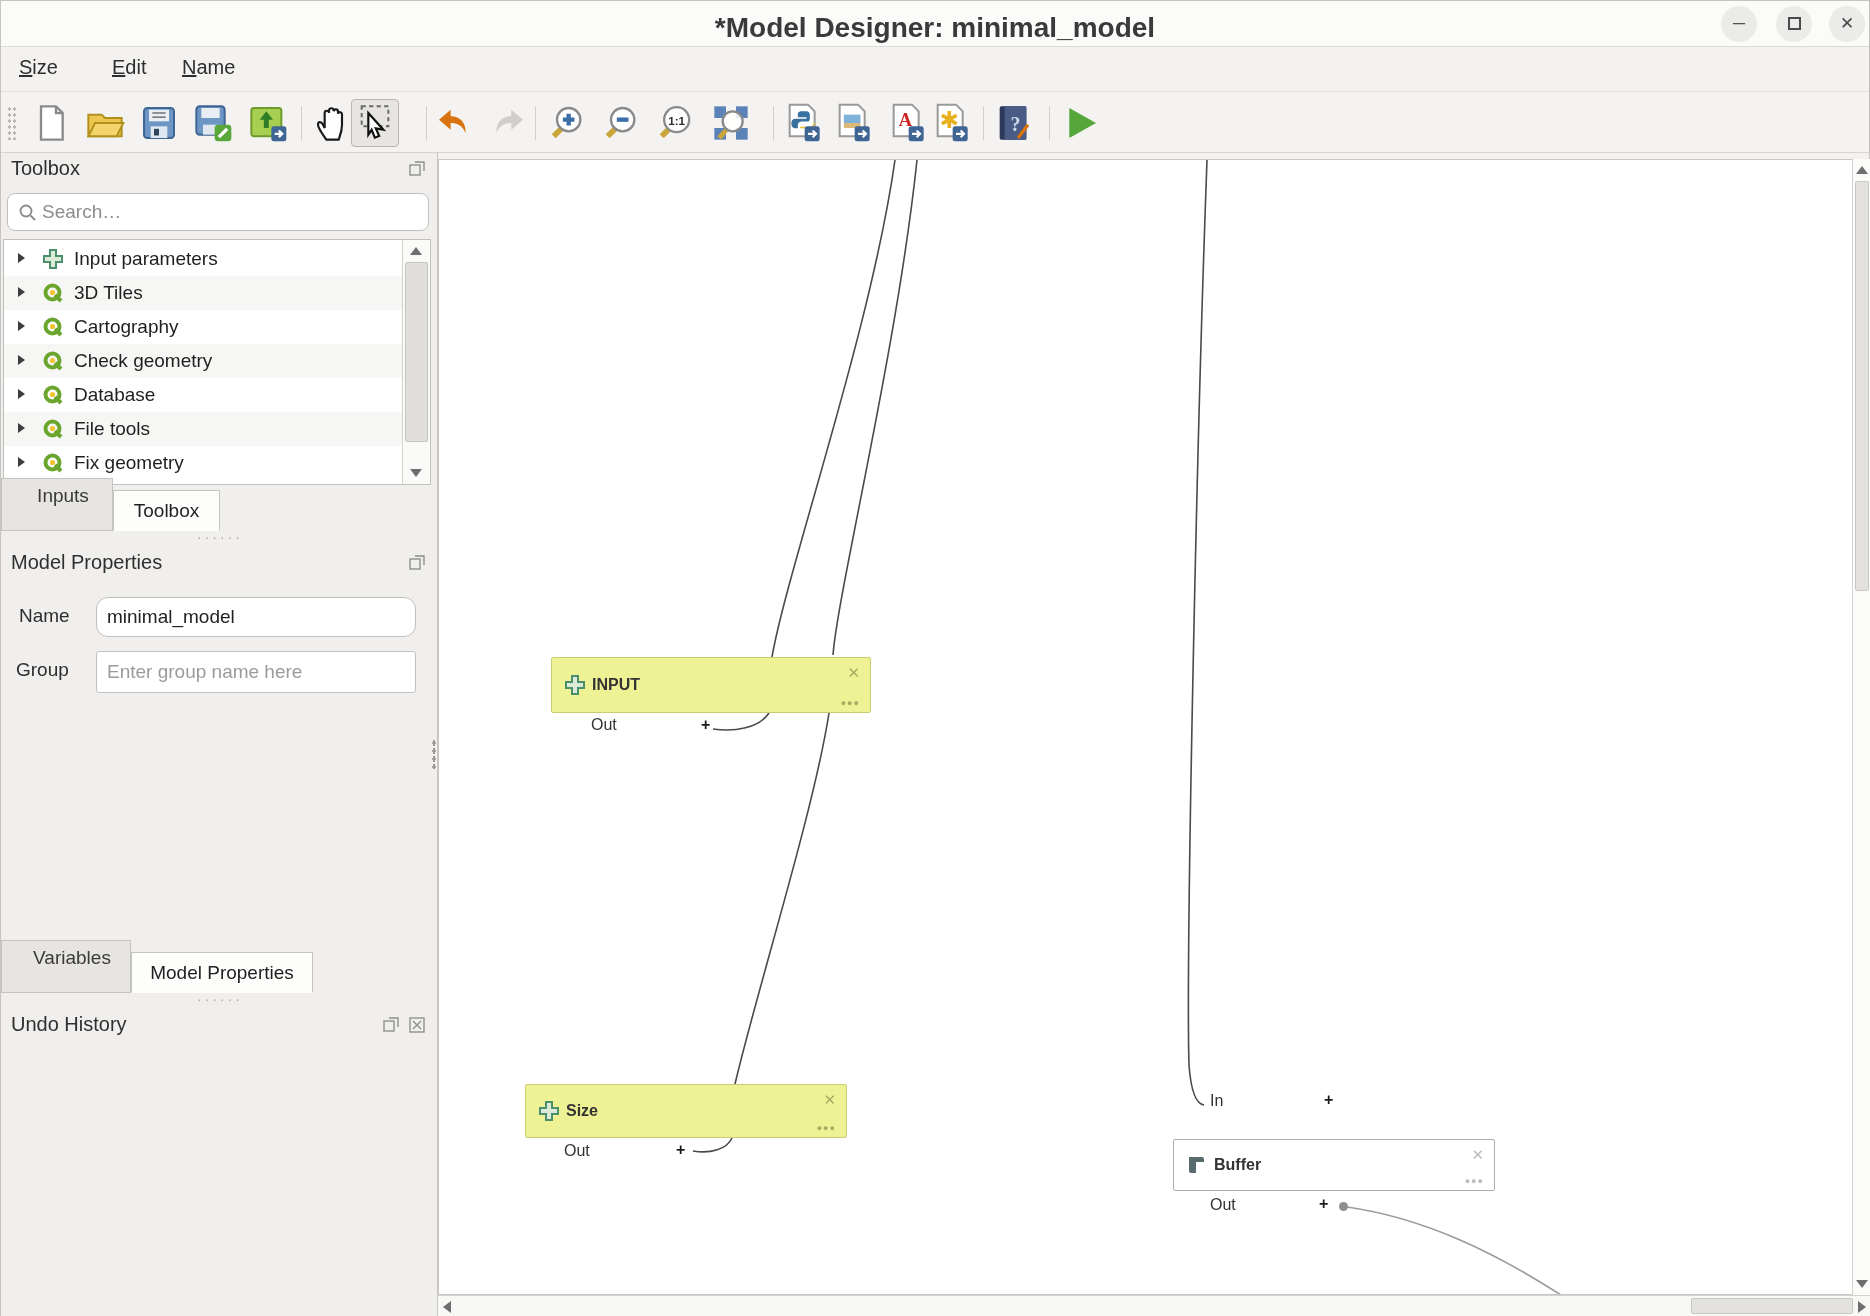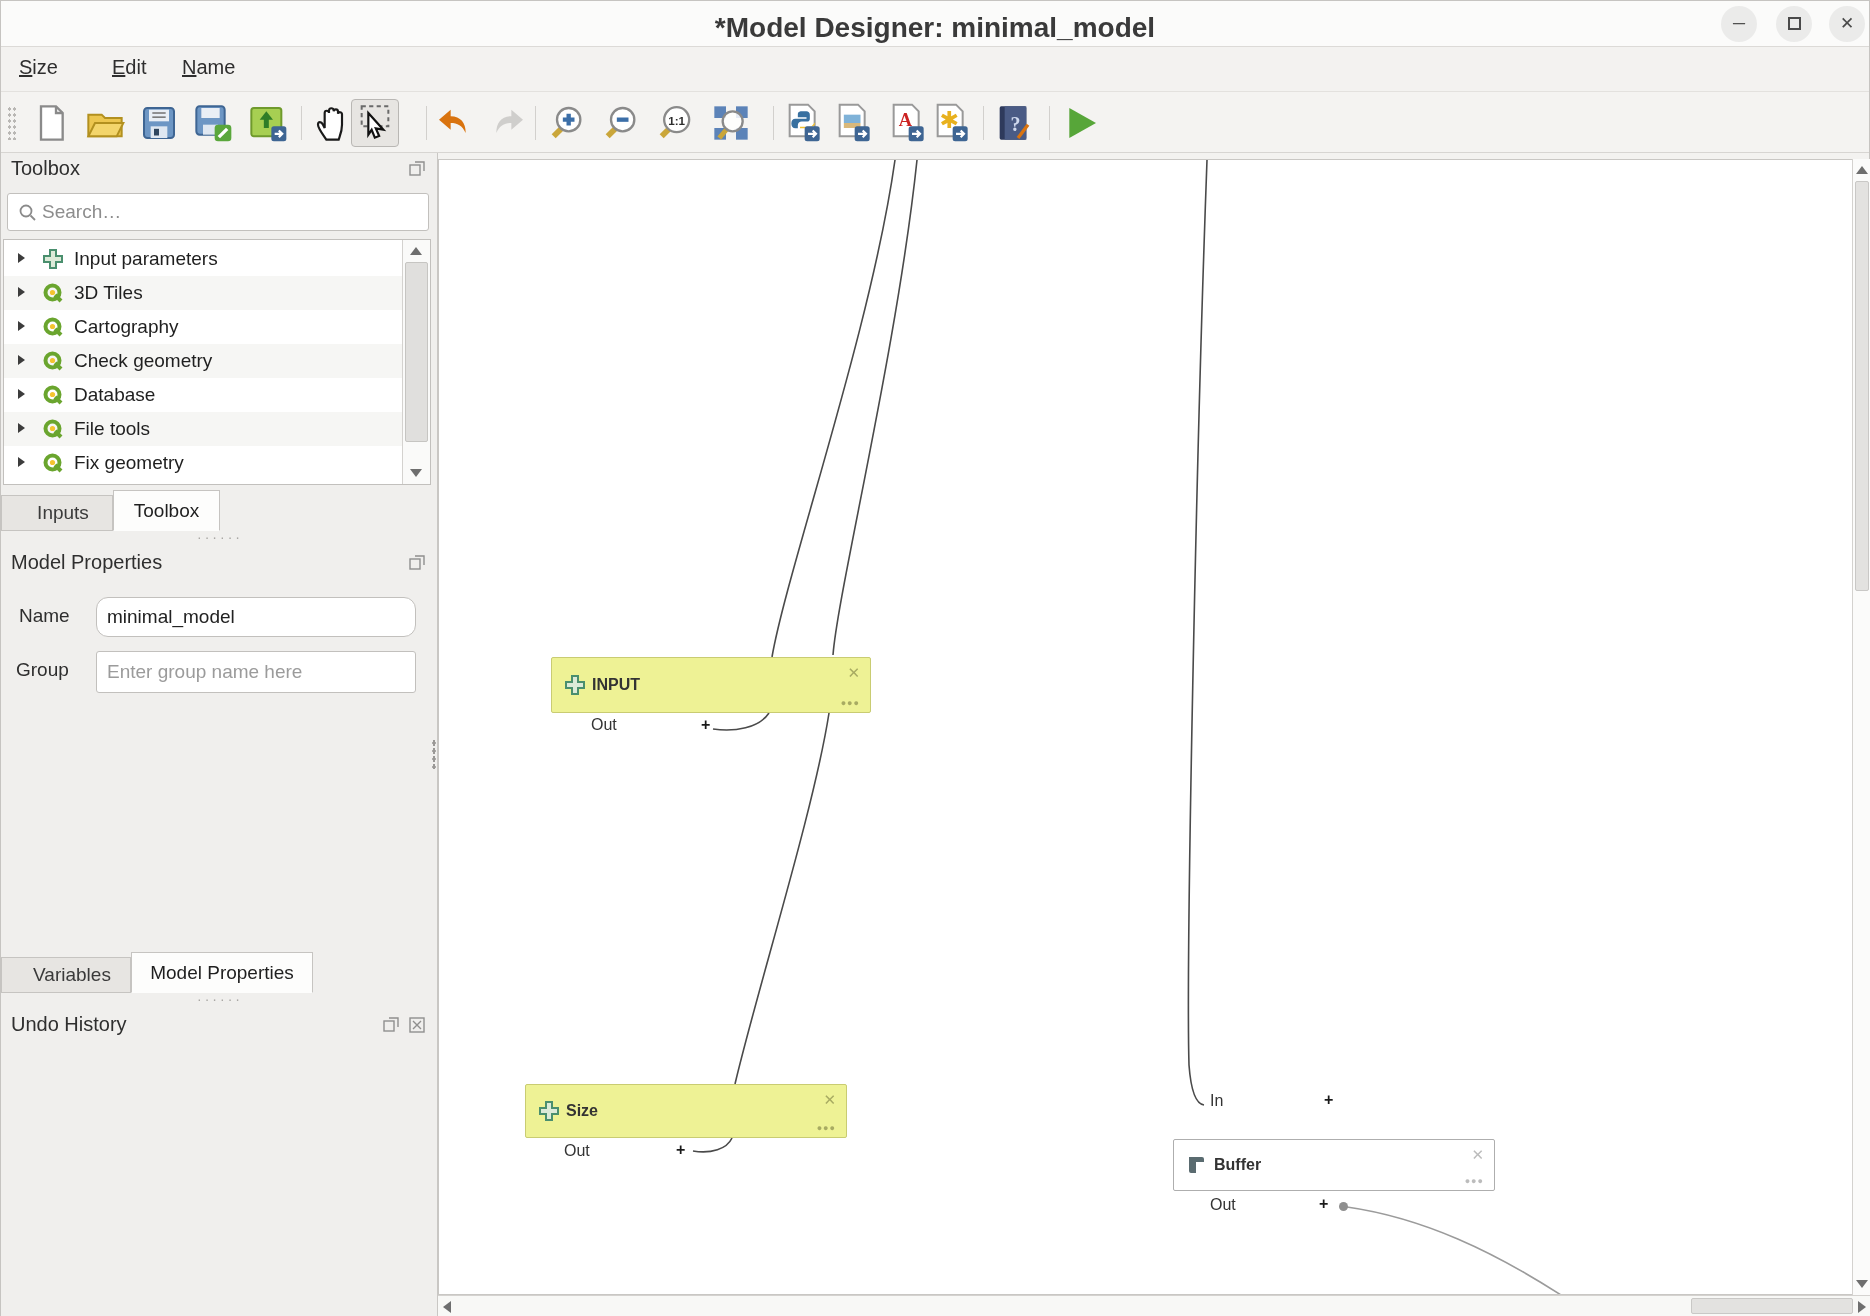--- a/index.html
+++ b/index.html
@@ -26,40 +26,40 @@
   .tbtn { position:absolute; top:11px; width:40px; height:40px; }
   .tbtn svg { width:40px; height:40px; }
   .tbtn.framed { top:7px; width:48px; height:48px; background:#e7e5e2; border:1px solid #b9b7b4; border-radius:4px; padding:3px; }
   .tbtn.framed svg { width:40px; height:40px; }
   .tsep { position:absolute; top:14px; width:1px; height:34px; background:#d2d0cd; }
 
   
   .leftpanel { position:absolute; left:0; top:152px; width:437px; height:1164px; background:#f0efed; border-right:1px solid #c9c7c4; }
   .sect-title { position:absolute; font-size:20px; color:#2f2f2f; }
   .mini-icon { position:absolute; width:16px; height:16px; opacity:.75; }
-  .searchbox { position:absolute; left:6px; top:40px; width:422px; height:38px; background:#fff; border:1px solid #c2c0bd; border-radius:3px; }
+  .searchbox { position:absolute; left:6px; top:40px; width:422px; height:38px; background:#fff; border:1px solid #c2c0bd; border-radius:8px; }
   .searchbox svg { position:absolute; left:10px; top:9px; }
   .searchbox input { position:absolute; left:34px; top:2px; width:380px; height:32px; border:none; outline:none; font-size:19px; color:#555; background:transparent; font-family:inherit; }
   .searchbox input::placeholder { color:#8d8d8d; }
 
   .tree { position:absolute; left:2px; top:86px; width:428px; height:246px; background:#fff; border:1px solid #c2c0bd; overflow:hidden; }
   .trow { position:absolute; left:0; width:398px; height:34px; }
   .trow.alt { background:#f6f6f4; }
   .caret { position:absolute; left:14px; top:11px; width:0; height:0; border-left:7px solid #3c3c3c; border-top:5px solid transparent; border-bottom:5px solid transparent; }
   .trow svg { position:absolute; left:38px; top:6px; }
   .tlabel { position:absolute; left:70px; top:6px; font-size:19px; color:#1f1f1f; }
   .tscroll { position:absolute; right:0; top:0; width:28px; height:244px; background:#fafaf9; border-left:1px solid #d4d2cf; }
   .sarrow { position:absolute; left:7px; width:0; height:0; }
   .sarrow.up { top:7px; border-bottom:8px solid #6e6e6e; border-left:6px solid transparent; border-right:6px solid transparent; }
   .sarrow.down { bottom:7px; border-top:8px solid #6e6e6e; border-left:6px solid transparent; border-right:6px solid transparent; }
   .tthumb { position:absolute; left:2px; top:22px; width:23px; height:180px; background:#e0dfdd; border:1px solid #c6c5c2; border-radius:2px; }
 
   .tabbar { position:absolute; left:0; height:42px; }
   .tab { position:absolute; bottom:0; font-size:19px; text-align:center; }
-  .tab.inactive { background:#e7e5e2; border:1px solid #c6c4c1; color:#3a3a3a; height:36px; line-height:34px;padding-left:12px; }
+  .tab.inactive { background:#e7e5e2; border:1px solid #c6c4c1; color:#3a3a3a; height:53px; line-height:34px;padding-left:12px; }
   .tab.active { background:#fdfdfc; border:1px solid #c6c4c1; border-bottom-color:#fdfdfc; color:#1f1f1f; height:41px; line-height:39px; }
   .splitdots { position:absolute; color:#a9a7a4; font-size:14px; letter-spacing:3px; }
 
   .frow-label { position:absolute; font-size:19px; color:#2e2e2e; }
   .field { position:absolute; background:#fff; border:1px solid #c2c0bd; border-radius:3px; font-size:19px; color:#222; padding:0 10px; font-family:inherit; outline:none; }
   .field::placeholder { color:#9b9b9b; }
 
   .undolist { position:absolute; left:2px; top:894px; width:428px; height:268px; background:#fff; border:1px solid #c2c0bd; }
   .urow { position:absolute; left:0; width:426px; height:32px; font-size:19px; line-height:31px; padding-left:9px; color:#1f1f1f; }
   .urow.sel { background:#4a90c8; color:#fff; }

